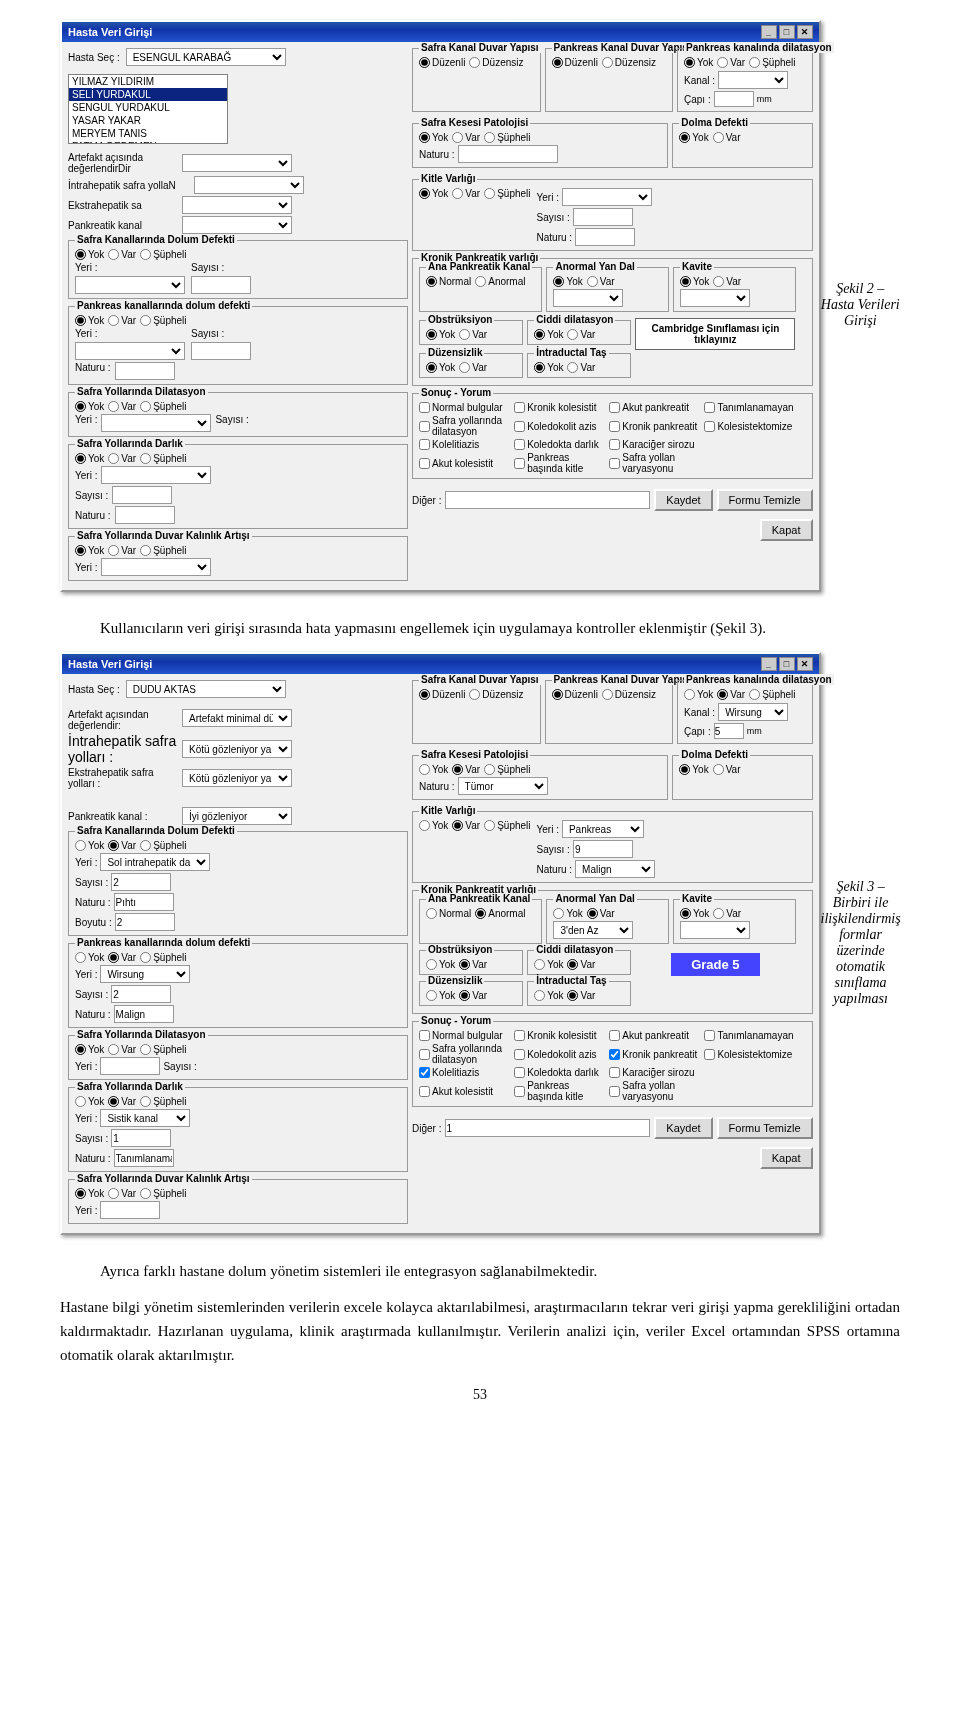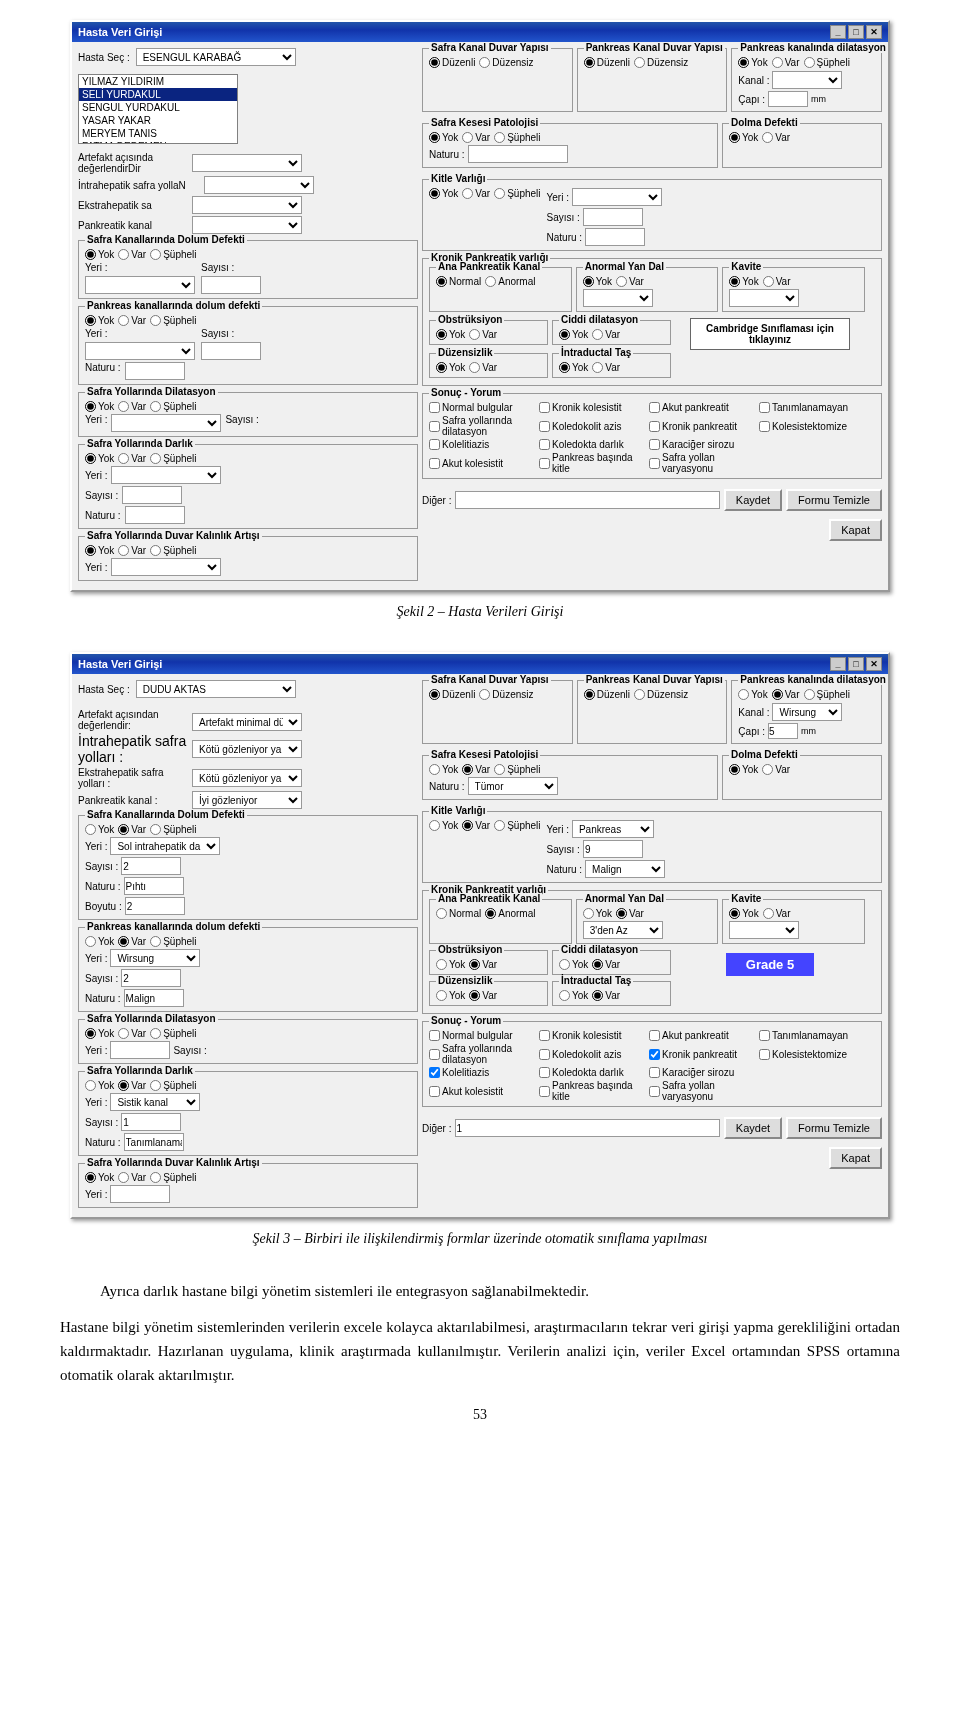--- a/index.html
+++ b/index.html
@@ -13,21 +13,21 @@
     }
 
     .page-container {
       width: 960px;
       padding: 20px 60px 40px 60px;
     }
 
     
     .figure-block {
       display: flex;
-      flex-direction: column;
+      flex-direction: row;
       align-items: center;
       margin-bottom: 18px;
     }
 
     
     .win-form {
       background: #f0f0f0;
       border: 2px solid #999;
       border-top: 2px solid #fff;
       border-left: 2px solid #fff;
@@ -860,20 +860,21 @@
           </div>
           <div style="display:flex;justify-content:flex-end;margin-top:4px;">
             <button class="win-button">Kapat</button>
           </div>
         </div>
       </div>
     </div>
     <div class="figure-caption">Şekil 2 – Hasta Verileri Girişi</div>
   </div>
 
+  <p class="body-text-indent">Kullanıcıların veri girişi sırasında hata yapmasını engellemek için uygulamaya kontroller eklenmiştir (Şekil 3).</p>
 
   <div class="figure-block">
     <div class="win-form">
       <div class="win-titlebar">
         <span>Hasta Veri Girişi</span>
         <div class="win-titlebar-btns">
           <div class="win-titlebar-btn">_</div>
           <div class="win-titlebar-btn">□</div>
           <div class="win-titlebar-btn">✕</div>
         </div>
@@ -883,33 +884,33 @@
         <div class="left-panel">
 
           <div class="patient-select-row">
             <span class="form-label">Hasta Seç :</span>
             <select class="form-select form-select-wide">
               <option>DUDU AKTAS</option>
             </select>
           </div>
 
           <div style="margin-top:3px; font-size:10px;">
-            <div style="display:flex;align-items:flex-end;gap:4px;margin-bottom:2px;">
+            <div style="display:flex;align-items:flex-start;gap:4px;margin-bottom:2px;">
               <span style="width:110px;font-size:10px;">Artefakt açısından değerlendir:</span>
               <select class="form-select form-select-medium">
                 <option>Artefakt minimal düzeyde</option>
               </select>
             </div>
             <div style="display:flex;align-items:center;gap:4px;margin-bottom:2px;">
               <span style="width:110px;font-size:14px;">İntrahepatik safra yolları :</span>
               <select class="form-select form-select-medium">
                 <option>Kötü gözleniyor ya da izlenmiyor</option>
               </select>
             </div>
-            <div style="display:flex;align-items:center;gap:4px;margin-bottom:2px;">
+            <div style="display:flex;align-items:center;gap:4px;margin-bottom:18px;">
               <span style="width:110px;font-size:10px;">Ekstrahepatik safra yolları :</span>
               <select class="form-select form-select-medium">
                 <option>Kötü gözleniyor ya da izlenmiyor</option>
               </select>
             </div>
             <div style="display:flex;align-items:center;gap:4px;margin-bottom:2px;">
               <span style="width:110px;font-size:10px;">Pankreatik kanal :</span>
               <select class="form-select form-select-medium">
                 <option>İyi gözleniyor</option>
               </select>
@@ -1431,19 +1432,19 @@
           </div>
           <div style="display:flex;justify-content:flex-end;margin-top:4px;">
             <button class="win-button">Kapat</button>
           </div>
         </div>
       </div>
     </div>
     <div class="figure-caption">Şekil 3 – Birbiri ile ilişkilendirmiş formlar üzerinde otomatik sınıflama yapılması</div>
   </div>
 
-  <p class="body-text-indent">Ayrıca darlık hastane bilgi yönetim sistemleri ile entegrasyon sağlanabilmektedir.</p>
+  <p class="body-text-indent">Ayrıca farklı hastane dolum yönetim sistemleri ile entegrasyon sağlanabilmektedir.</p>
 
   <p class="body-text">Hastane bilgi yönetim sistemlerinden verilerin excele kolayca aktarılabilmesi, araştırmacıların tekrar veri girişi yapma gerekliliğini ortadan kaldırmaktadır. Hazırlanan uygulama, klinik araştırmada kullanılmıştır. Verilerin analizi için, veriler Excel ortamından SPSS ortamına otomatik olarak aktarılmıştır.</p>
 
   <div class="page-number">53</div>
 
 </div>
 
 </body></html>

